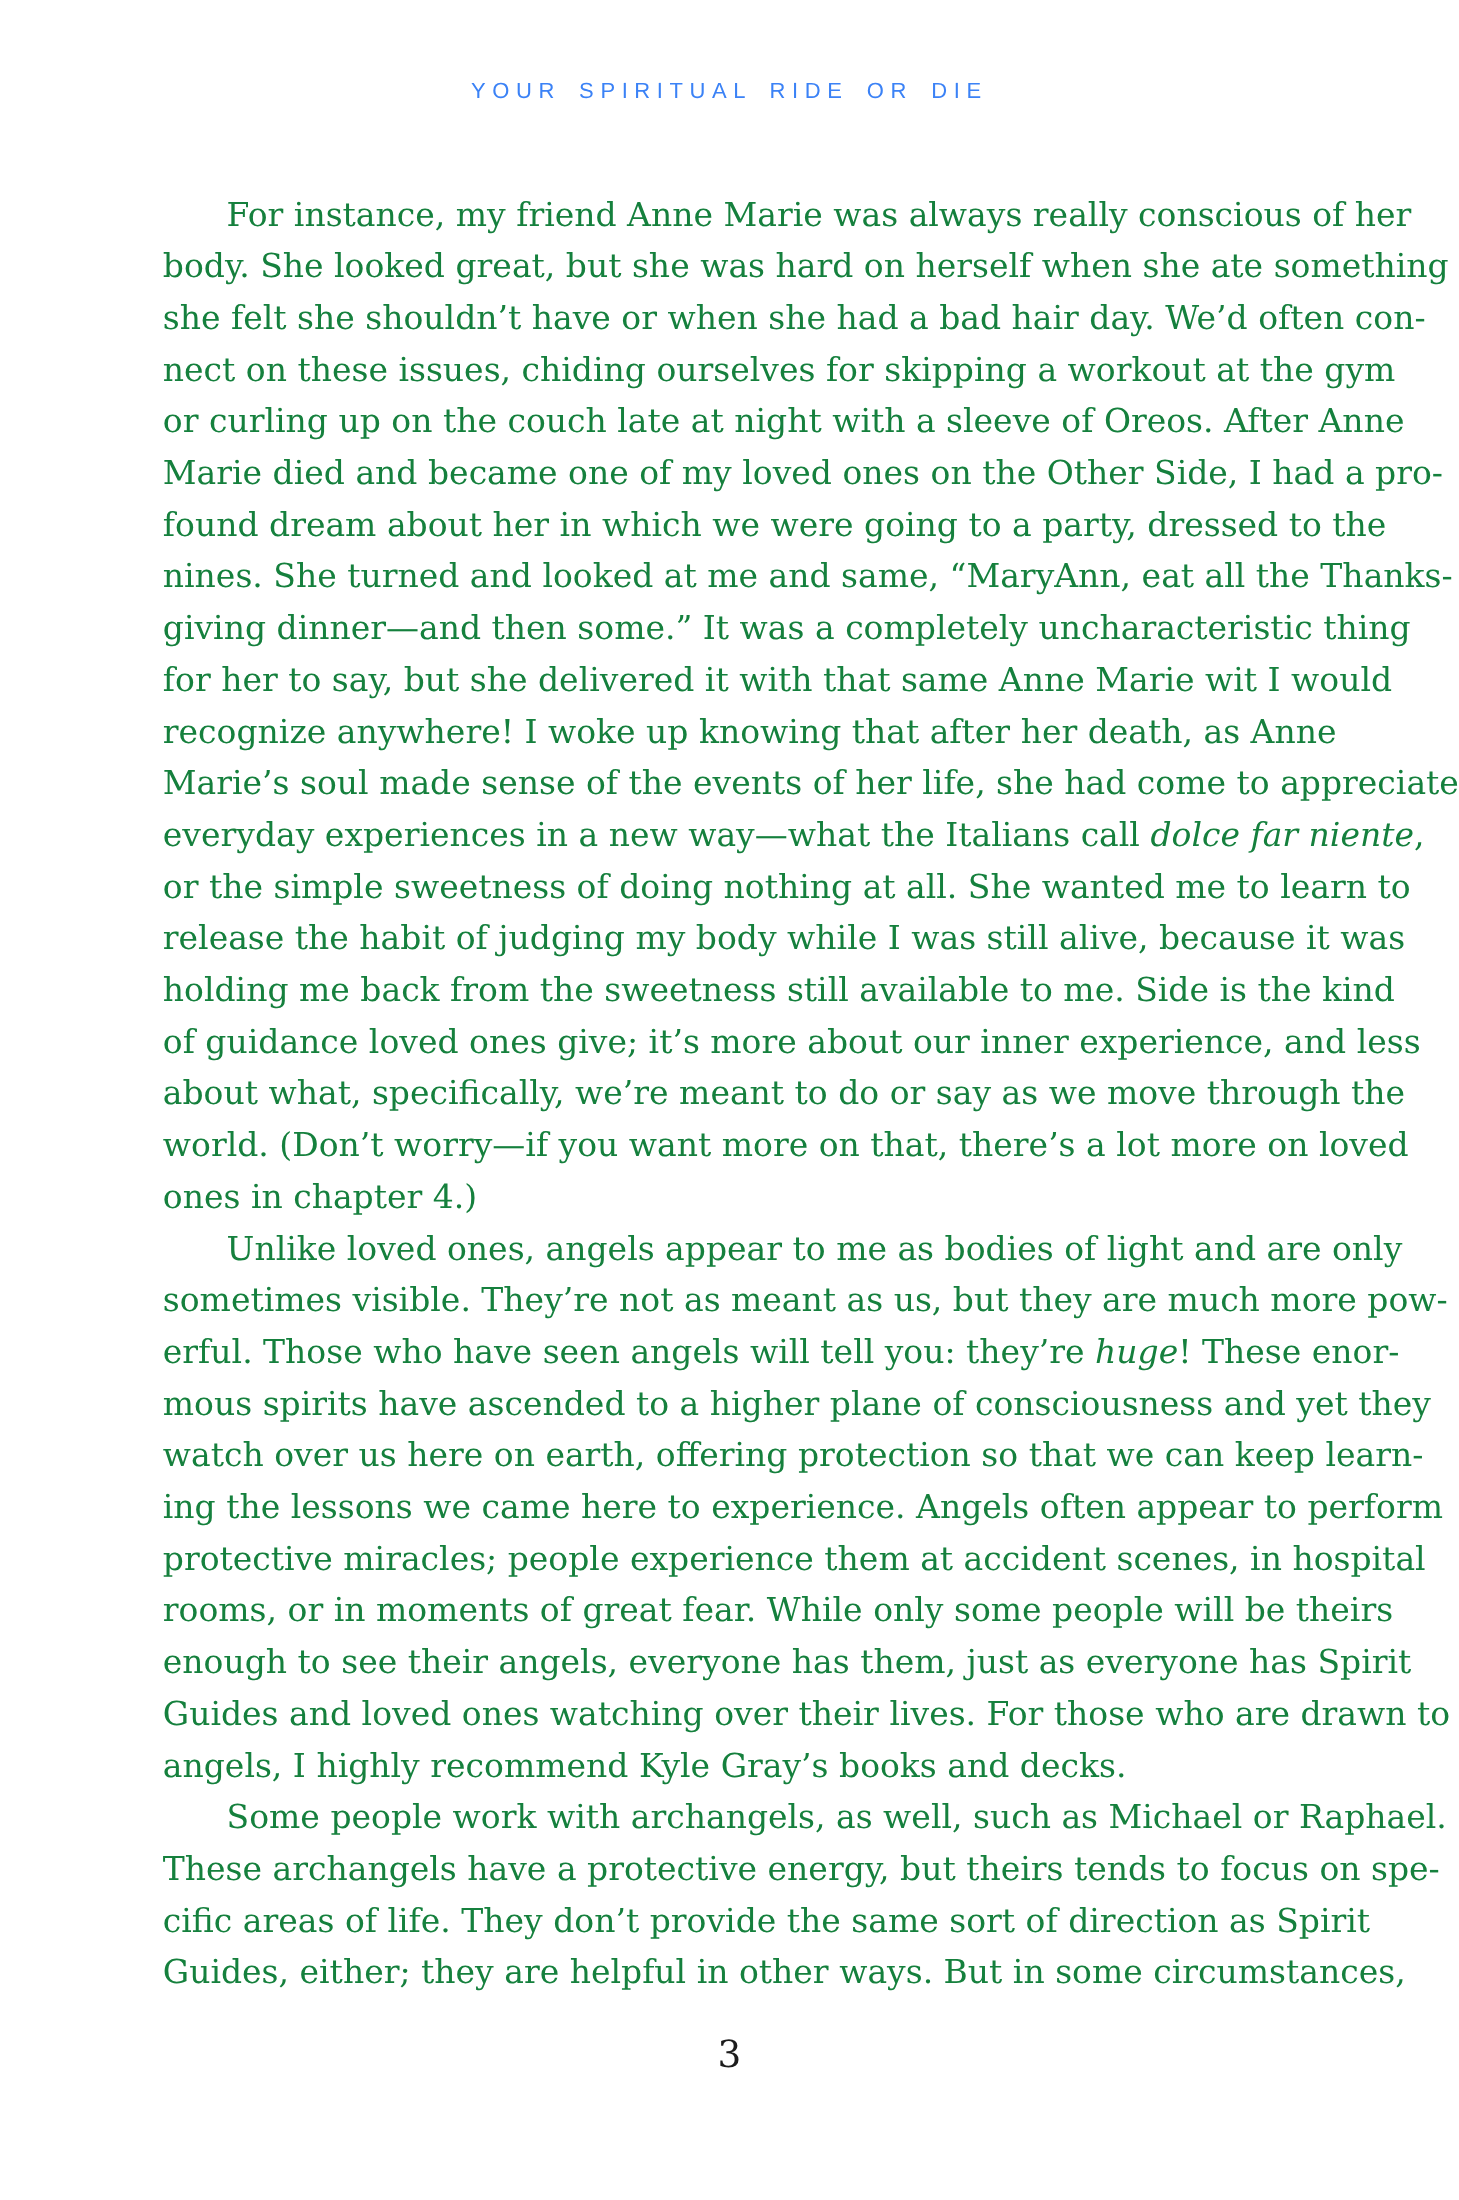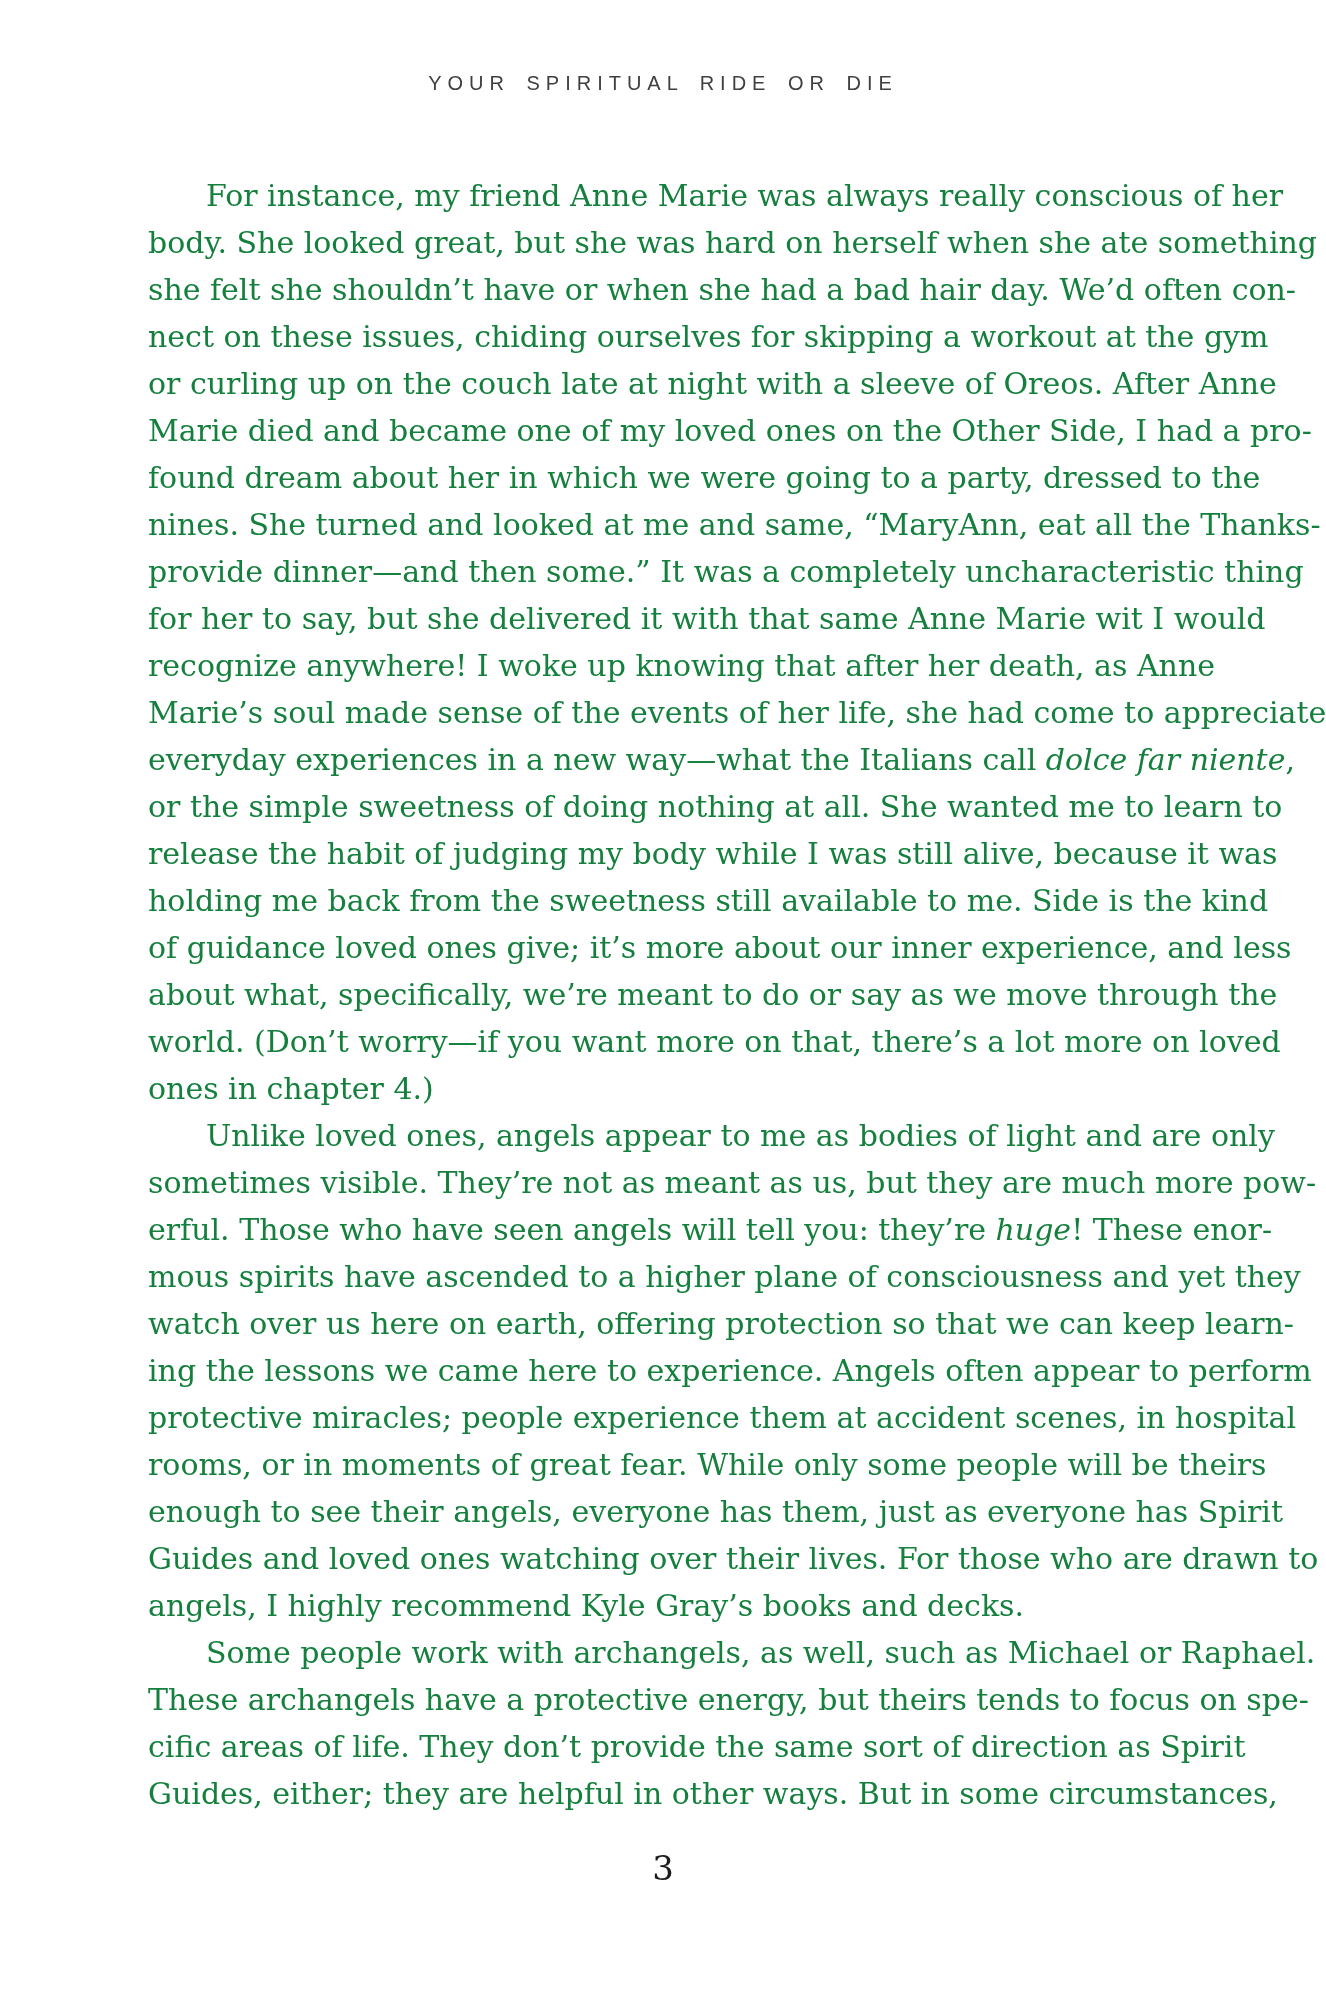--- a/index.html
+++ b/index.html
@@ -20,21 +20,21 @@
     position: absolute;
     top: 72px;
     left: 0;
     right: 0;
     text-align: center;
     font-family: "Liberation Sans", sans-serif;
     font-size: 20px;
     font-weight: 400;
     letter-spacing: 6px;
     word-spacing: 5px;
-    color: #404040;
+    color: #3b82f6;
     white-space: nowrap;
   }
   #text-block {
     position: absolute;
     left: 148px;
     top: 172px;
     width: 1053px;
     font-size: 30px;
     color: #15803d;
   }
@@ -73,21 +73,21 @@
 
   <div id="text-block">
       <div class="line indent">For instance, my friend Anne Marie was always really conscious of her</div>
       <div class="line">body. She looked great, but she was hard on herself when she ate something</div>
       <div class="line">she felt she shouldn’t have or when she had a bad hair day. We’d often con-</div>
       <div class="line">nect on these issues, chiding ourselves for skipping a workout at the gym</div>
       <div class="line">or curling up on the couch late at night with a sleeve of Oreos. After Anne</div>
       <div class="line">Marie died and became one of my loved ones on the Other Side, I had a pro-</div>
       <div class="line">found dream about her in which we were going to a party, dressed to the</div>
       <div class="line">nines. She turned and looked at me and same, “MaryAnn, eat all the Thanks-</div>
-      <div class="line">provide dinner—and then some.” It was a completely uncharacteristic thing</div>
+      <div class="line">giving dinner—and then some.” It was a completely uncharacteristic thing</div>
       <div class="line">for her to say, but she delivered it with that same Anne Marie wit I would</div>
       <div class="line">recognize anywhere! I woke up knowing that after her death, as Anne</div>
       <div class="line">Marie’s soul made sense of the events of her life, she had come to appreciate</div>
       <div class="line">everyday experiences in a new way—what the Italians call <i>dolce far niente</i>,</div>
       <div class="line">or the simple sweetness of doing nothing at all. She wanted me to learn to</div>
       <div class="line">release the habit of judging my body while I was still alive, because it was</div>
       <div class="line">holding me back from the sweetness still available to me. Side is the kind</div>
       <div class="line">of guidance loved ones give; it’s more about our inner experience, and less</div>
       <div class="line">about what, specifically, we’re meant to do or say as we move through the</div>
       <div class="line">world. (Don’t worry—if you want more on that, there’s a lot more on loved</div>

